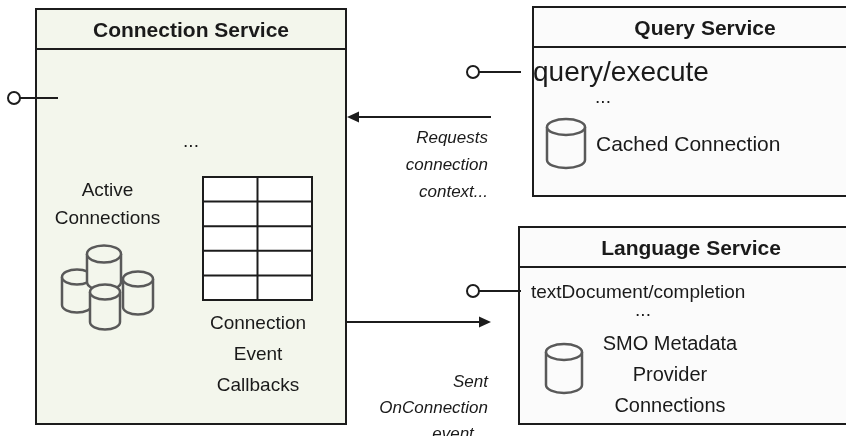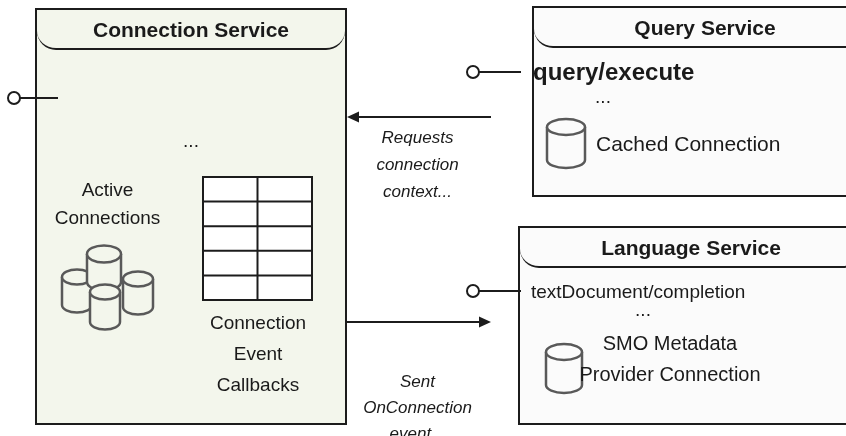--- a/index.html
+++ b/index.html
@@ -27,21 +27,20 @@
     border: 2px solid var(--border);
   }
   .box.conn { background: var(--connection-box-fill); }
   .box.svc  { background: var(--service-box-fill); }
   .box-title {
     height: 40px; line-height: 40px;
     border-bottom: 2px solid var(--border);
     font-weight: bold; font-size: 21px;
     text-align: center;
     white-space: nowrap;
-    border-radius: 19px;
   }
 
   svg.linework {
     position: absolute; left: 0; top: 0;
     width: 846px; height: 436px;
     pointer-events: none;
   }
   .ln   { stroke: var(--border); stroke-width: 2; fill: none; }
   .head { fill: var(--border); stroke: none; }
   .lolli { fill: #ffffff; stroke: var(--border); stroke-width: 2; }
@@ -51,21 +50,21 @@
   .grid-ln { stroke: var(--border); stroke-width: 2; }
 
   .txt { position: absolute; white-space: nowrap; }
   .pre { white-space: pre-line; }
   .center { text-align: center; }
   .methods { font-size: 19px; line-height: 30px; }
   .methods .method-line { white-space: nowrap; }
   .more { font-size: 19px; line-height: 26px; text-align: center; }
   .flow {
     font-style: italic; font-size: 17px; line-height: 27px;
-    text-align: center; white-space: pre-line;
+    text-align: right; white-space: pre-line;
   }
 </style>
 </head>
 <body>
 
 <div id="canvas">
 
   <div class="box conn" style="left:35px; top:8px; width:312px; height:417px;">
     <div class="box-title">Connection Service</div>
   </div>
@@ -140,32 +139,32 @@
     </g>
   </svg>
 
   <div class="txt more" style="left:35px; top:128px; width:312px;">...</div>
   <div class="txt pre center" style="left:40px; top:176px; width:135px; font-size:19px; line-height:28px;">Active
 Connections</div>
   <div class="txt pre center" style="left:196px; top:307px; width:124px; font-size:19px; line-height:31px;">Connection
 Event
 Callbacks</div>
 
-  <div class="txt methods" style="left:533px; top:58px; font-size:24px; line-height:28px;font-weight:bold;">
+  <div class="txt methods" style="left:533px; top:58px; font-size:28px; line-height:28px;">
       <div class="method-line">query/execute</div>
     </div>
   <div class="txt more" style="left:533px; top:84px; width:140px;">...</div>
   <div class="txt" style="left:596px; top:131px; font-size:21px; line-height:26px;">Cached Connection</div>
 
   <div class="txt methods" style="left:531px; top:277px;">
       <div class="method-line">textDocument/completion</div>
     </div>
   <div class="txt more" style="left:531px; top:297px; width:224px;">...</div>
   <div class="txt pre center" style="left:575px; top:328px; width:190px; font-size:20px; line-height:31px;">SMO Metadata
-Provider Connection</div>
+Provider Connections</div>
 
   <div class="txt flow" style="left:347px; top:124px; width:141px;">Requests
 connection
 context...</div>
   <div class="txt flow" style="left:347px; top:334px; width:141px; line-height:26px;margin-top:35px;">Sent
 OnConnection
 event...</div>
 
 </div>
 

